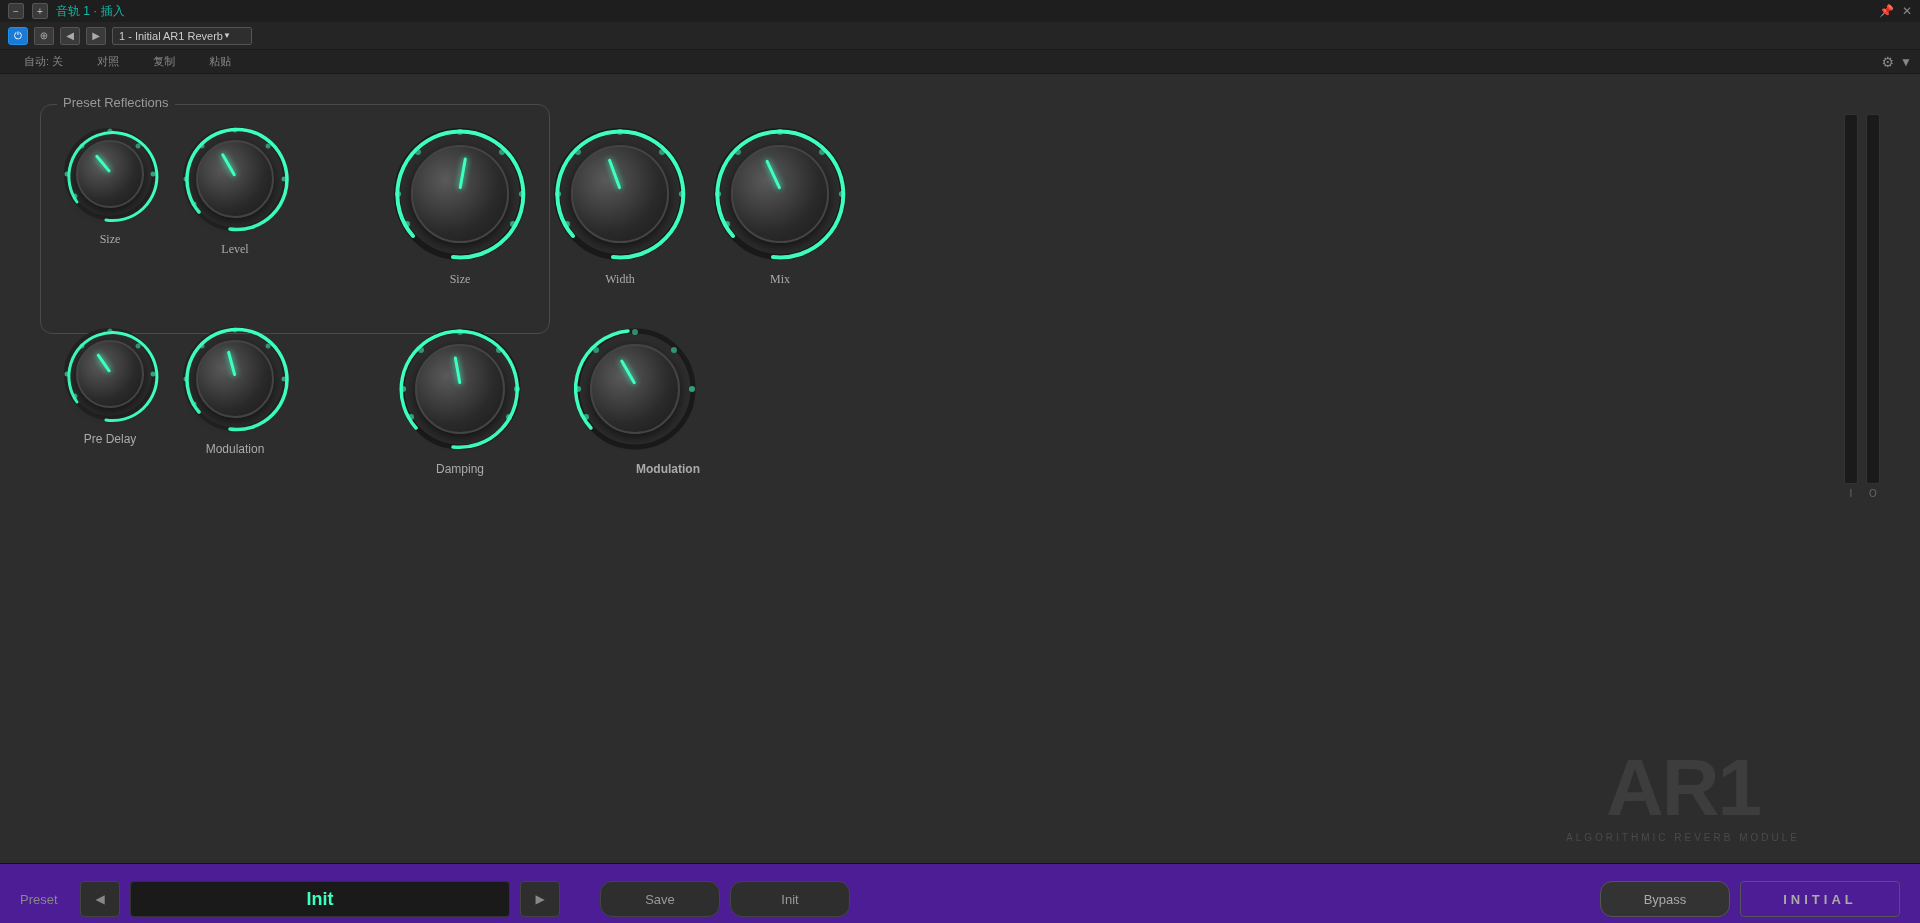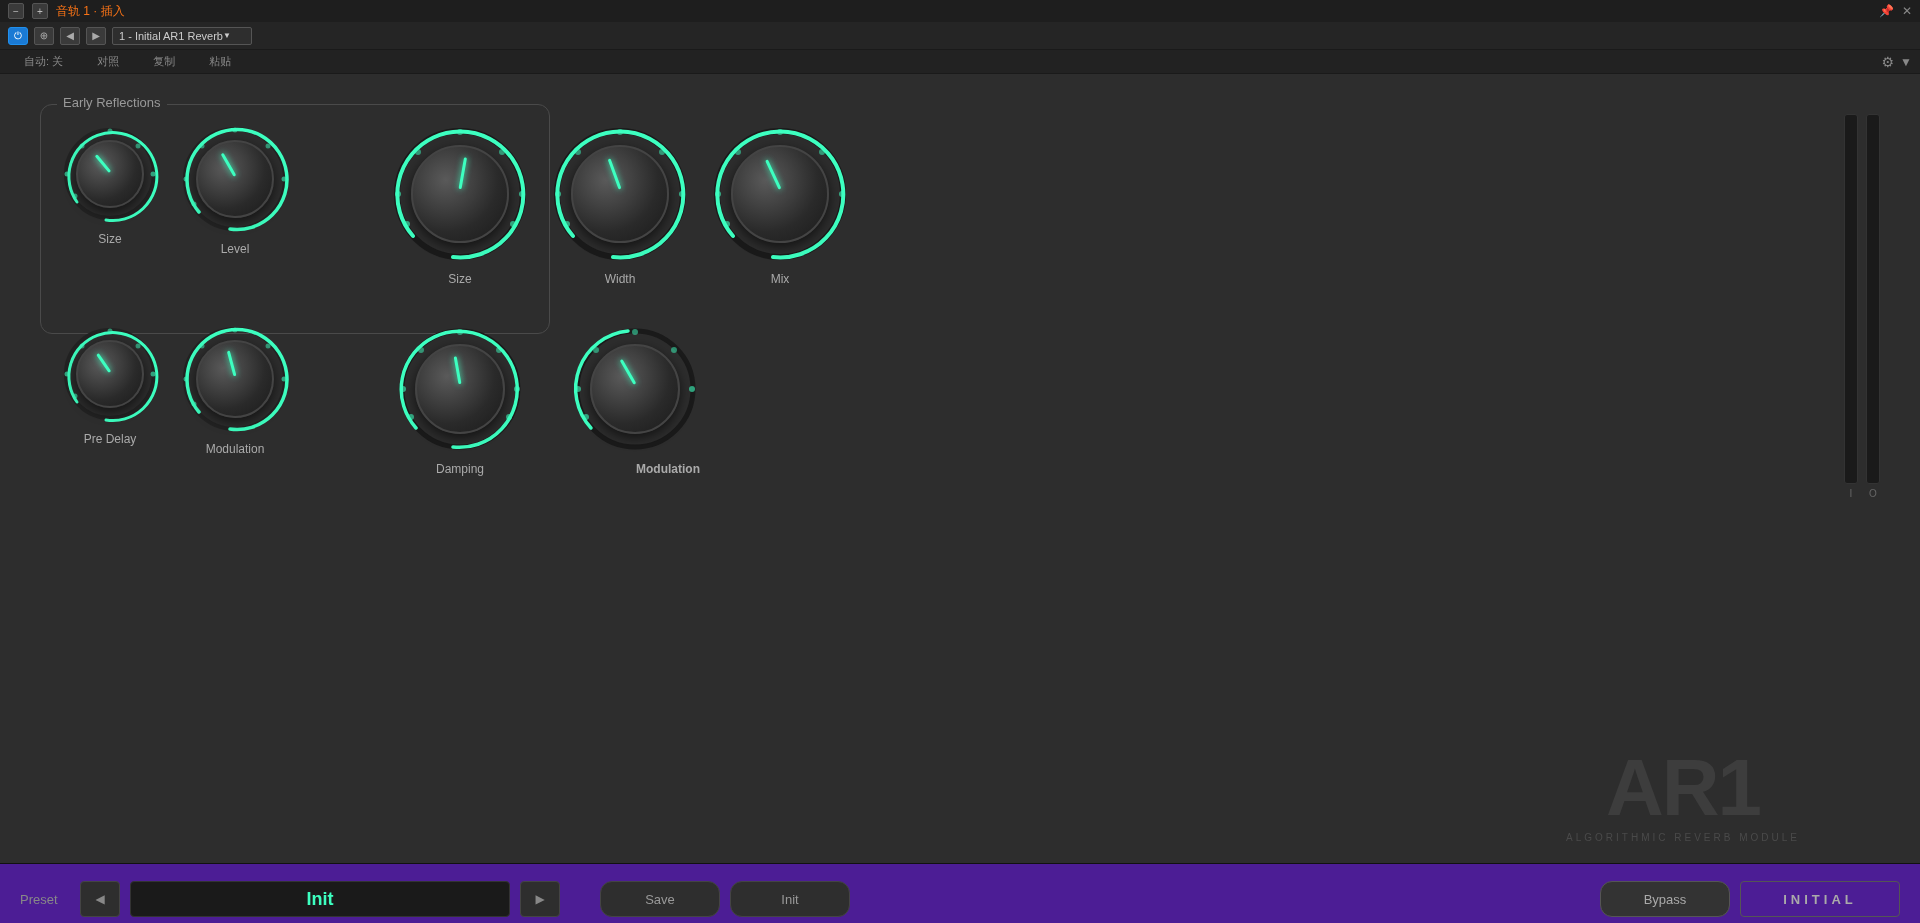--- a/index.html
+++ b/index.html
@@ -25,21 +25,21 @@
     }
     .top-bar-btn {
       width: 16px; height: 16px;
       background: #3a3a3a;
       border: 1px solid #555;
       border-radius: 2px;
       display: flex; align-items: center; justify-content: center;
       cursor: pointer;
       font-size: 10px;
     }
-    .top-bar-title { font-size: 12px; color: #f97316; }
+    .top-bar-title { font-size: 12px; color: #14b8a6; }
 
     
     .controls-bar {
       height: 28px;
       background: #252525;
       display: flex;
       align-items: center;
       padding: 0 8px;
       gap: 6px;
       border-bottom: 1px solid #1a1a1a;
@@ -278,24 +278,24 @@
   <div class="gear-area">
     <span style="font-size:14px; color:#888; cursor:pointer;">⚙</span>
     <span style="font-size:12px; color:#888; cursor:pointer;">▼</span>
   </div>
 </div>
 
 <div class="plugin-area">
   <div class="main-knobs-layout">
 
     <div style="position:absolute; top:10px; left:20px; width:510px; height:230px; border:1px solid #4a4a4a; border-radius:12px;">
-      <span class="early-reflections-label" style="position:absolute;top:-10px;left:16px;background:#2d2d2d;padding:0 6px;font-size:13px;color:#999;">Early Reflections</span>
+      <span class="early-reflections-label" style="position:absolute;top:-10px;left:16px;background:#2d2d2d;padding:0 6px;font-size:13px;color:#999;">Preset Reflections</span>
     </div>
 
-    <div style="position:absolute; top:30px; left:30px; display:flex; gap:0px;">
+    <div style="position:absolute; top:30px; left:30px; display:flex; gap:0px;font-family:Liberation Serif, serif;">
 
       <div style="width:120px; display:flex; flex-direction:column; align-items:center;">
         <div class="knob-wrapper" style="width:100px;height:100px;">
           <svg class="knob-arc" viewBox="0 0 100 100">
             <circle cx="50" cy="50" r="44" fill="none" stroke="#222" stroke-width="4"></circle>
             <path d="M 17 78 A 44 44 0 1 1 46 96" fill="none" stroke="#3dffc0" stroke-width="3" stroke-linecap="round"></path>
             <circle cx="50" cy="7" r="2.5" fill="#3dffc0" opacity="0.5"></circle>
             <circle cx="7" cy="50" r="2.5" fill="#3dffc0" opacity="0.6"></circle>
             <circle cx="93" cy="50" r="2.5" fill="#3dffc0" opacity="0.6"></circle>
             <circle cx="22" cy="22" r="2.5" fill="#3dffc0" opacity="0.5"></circle>

